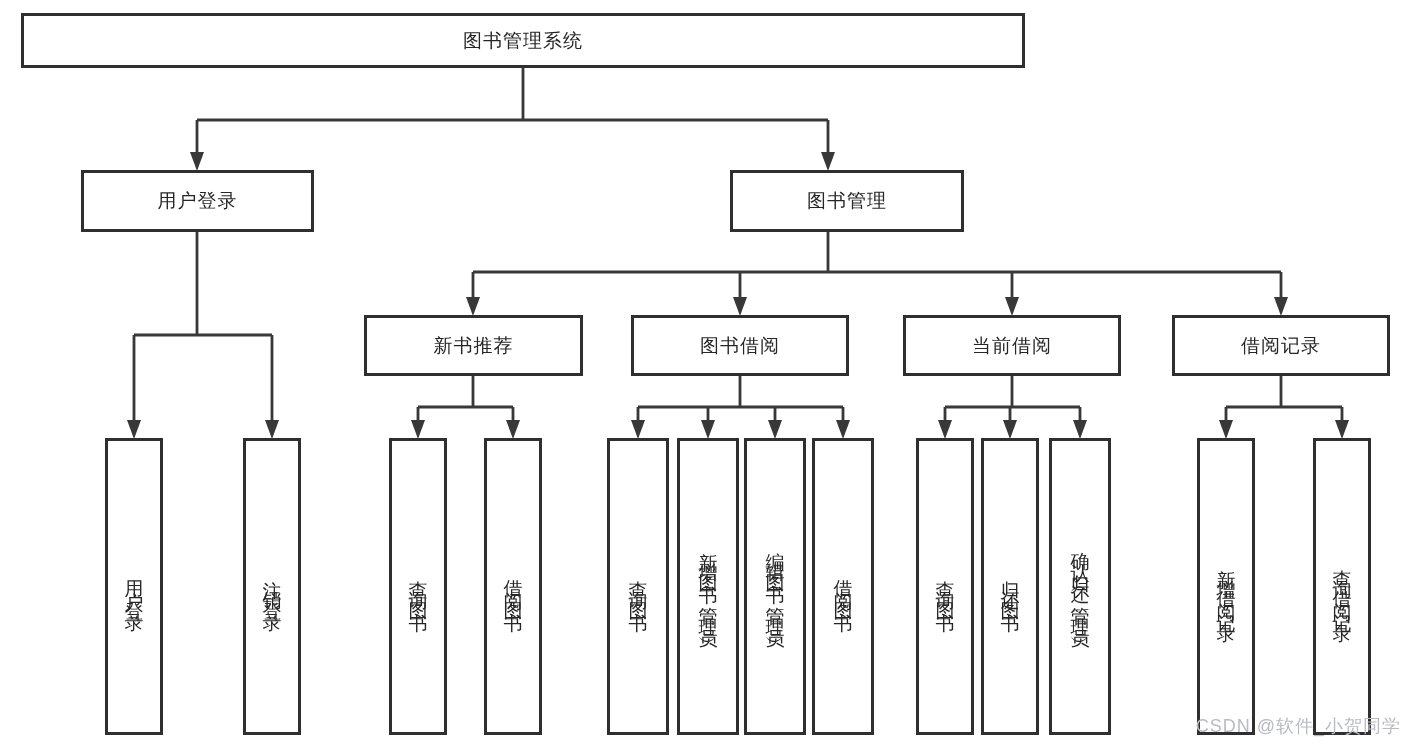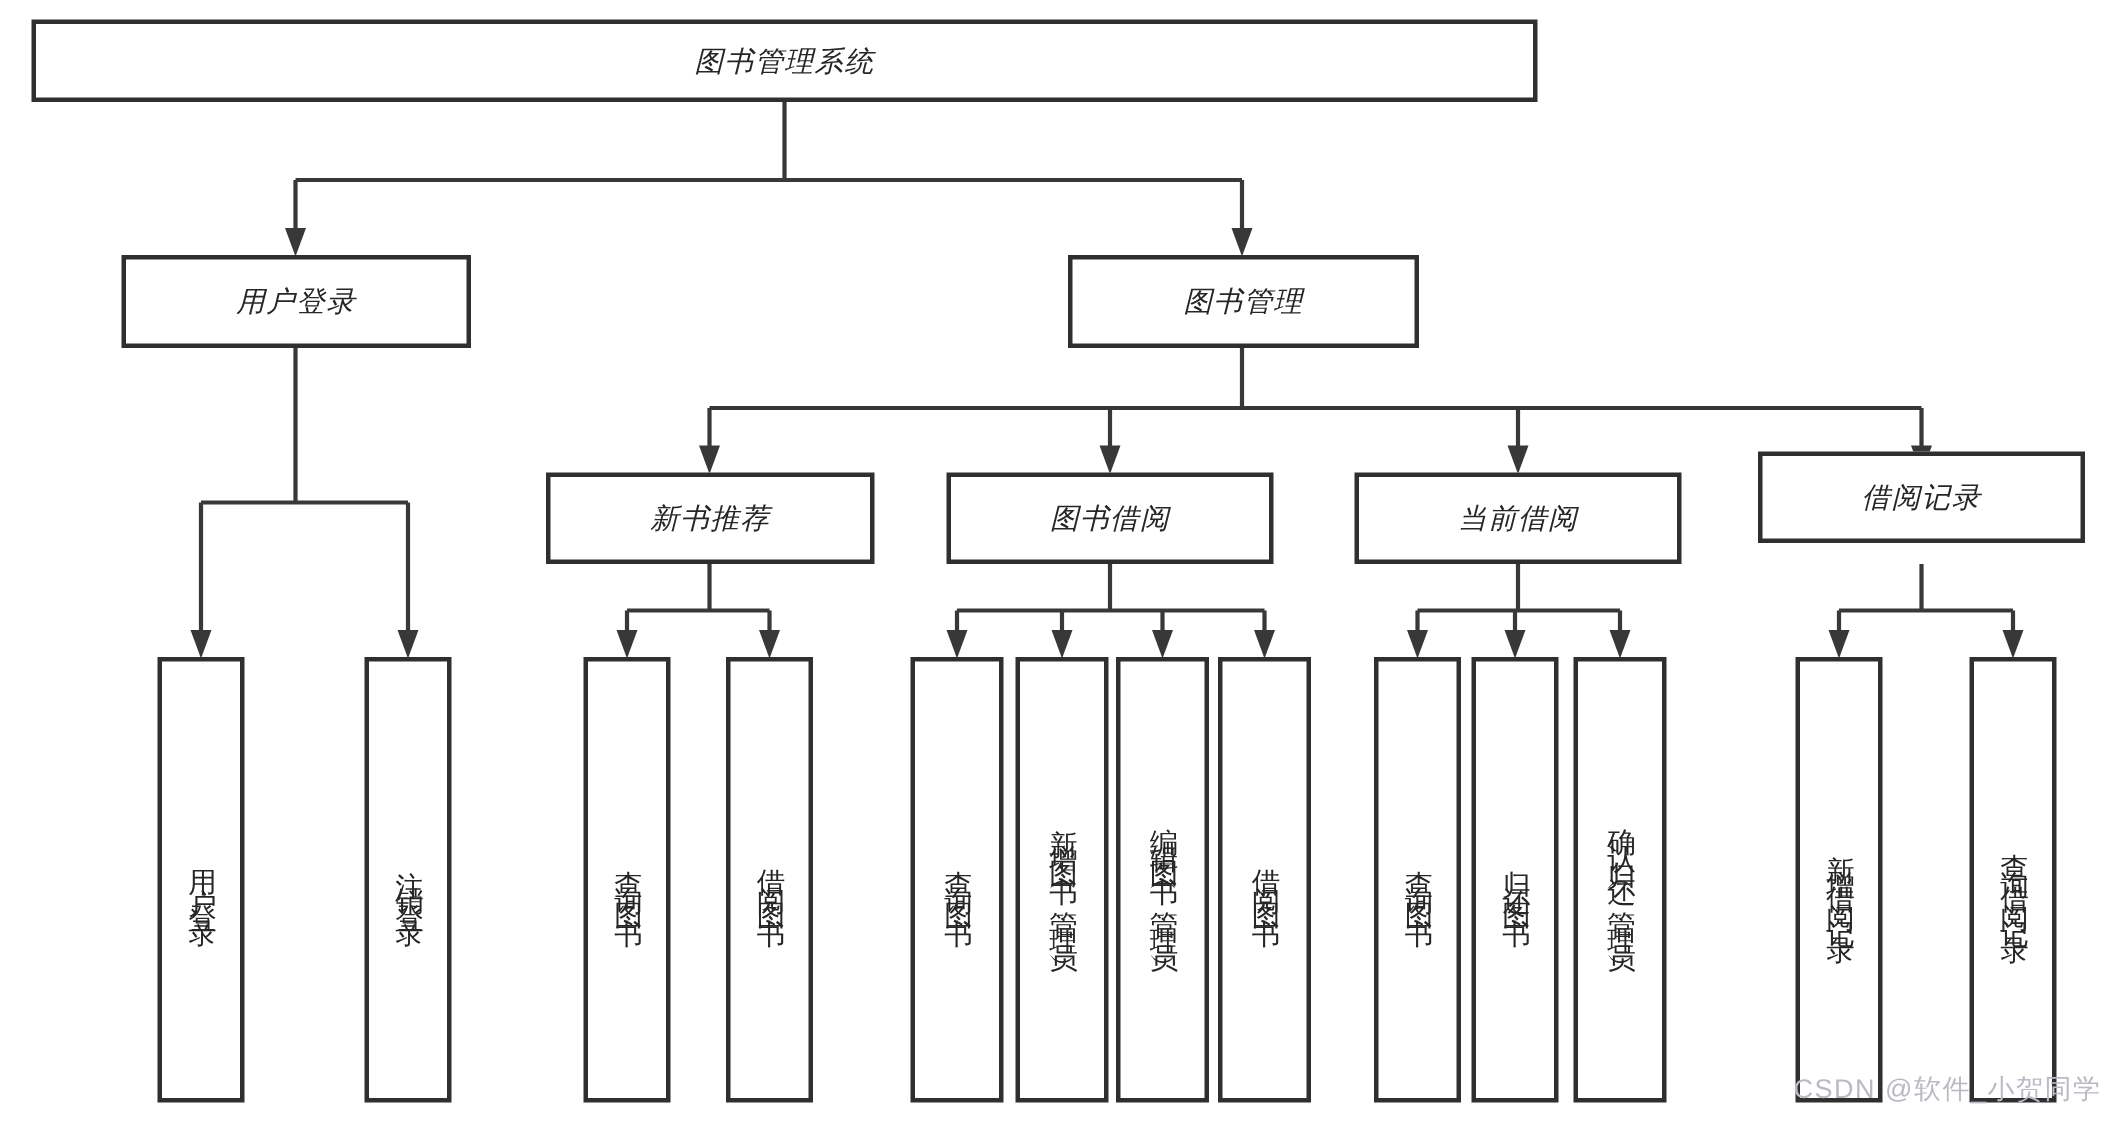--- a/index.html
+++ b/index.html
@@ -38,21 +38,20 @@
     display: flex;
     align-items: center;
     justify-content: center;
     z-index: 2;
     color: var(--text, #262626);
     font-size: 19px;
   }
   .node.h span {
     letter-spacing: 1px;
     white-space: nowrap;
-    font-style: italic;
   }
   .node.v {
     top: 438px;
     height: 297px;
   }
   .node.v span {
     writing-mode: vertical-rl;
     text-orientation: mixed;
     letter-spacing: 11px;
     line-height: 1.15;
@@ -107,34 +106,34 @@
     <polygon class="carrow" points="1342,439 1335,420 1349,420"></polygon>
   </svg>
 
   <div class="node h" style="left:21px; top:13px; width:1004px; height:55px;">
     <span>图书管理系统</span>
   </div>
 
   <div class="node h" style="left:81px; top:170px; width:233px; height:62px;">
     <span>用户登录</span>
   </div>
-  <div class="node h" style="left:712px; top:170px; width:234px; height:62px;">
+  <div class="node h" style="left:730px; top:170px; width:234px; height:62px;">
     <span>图书管理</span>
   </div>
 
   <div class="node h" style="left:364px; top:315px; width:219px; height:61px;">
     <span>新书推荐</span>
   </div>
   <div class="node h" style="left:903px; top:315px; width:218px; height:61px;">
     <span>当前借阅</span>
   </div>
   <div class="node h" style="left:631px; top:315px; width:218px; height:61px;">
     <span>图书借阅</span>
   </div>
-  <div class="node h" style="left:1172px; top:301px; width:218px; height:61px;justify-content:center;">
+  <div class="node h" style="left:1172px; top:315px; width:218px; height:61px;justify-content:center;">
     <span>借阅记录</span>
   </div>
 
   <div class="node v" style="left:105px; width:58px;">
     <span>用户登录</span>
   </div>
   <div class="node v" style="left:243px; width:58px;">
     <span>注销登录</span>
   </div>
 

